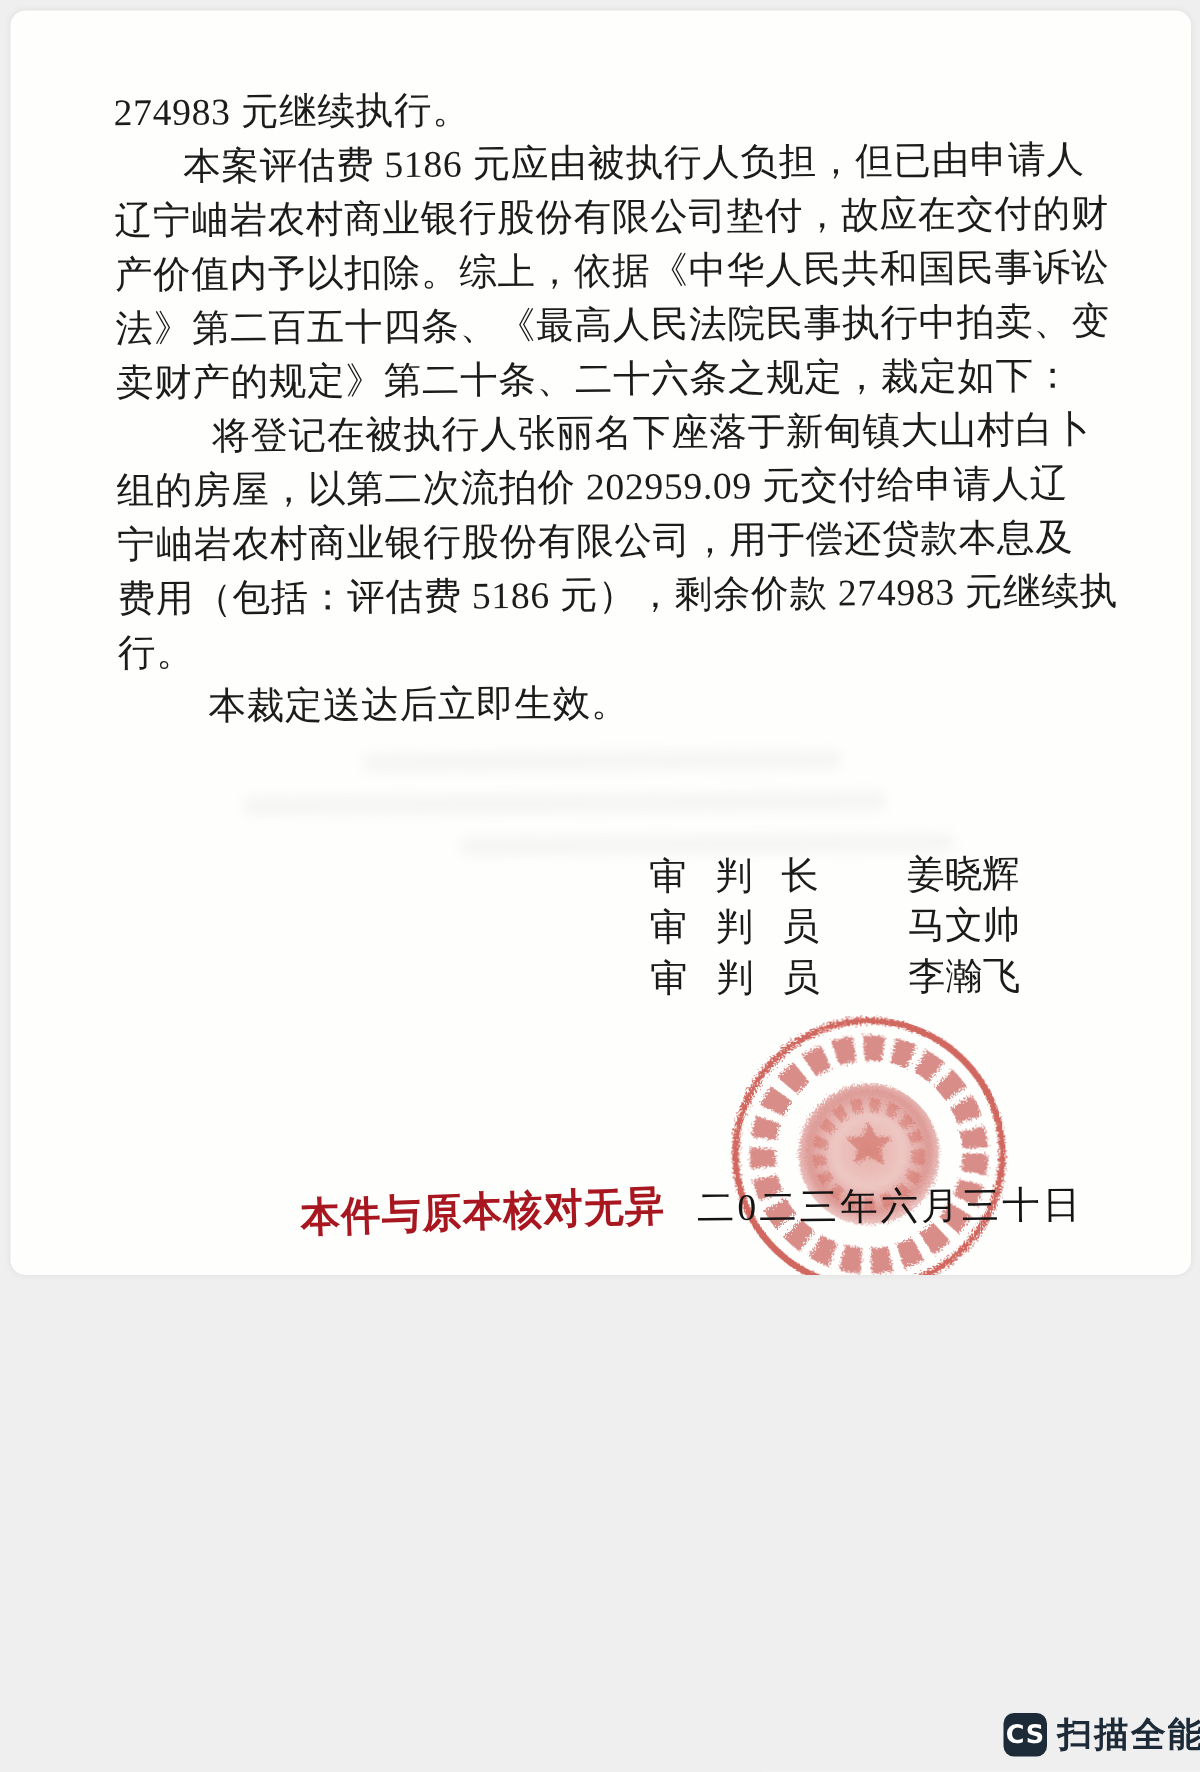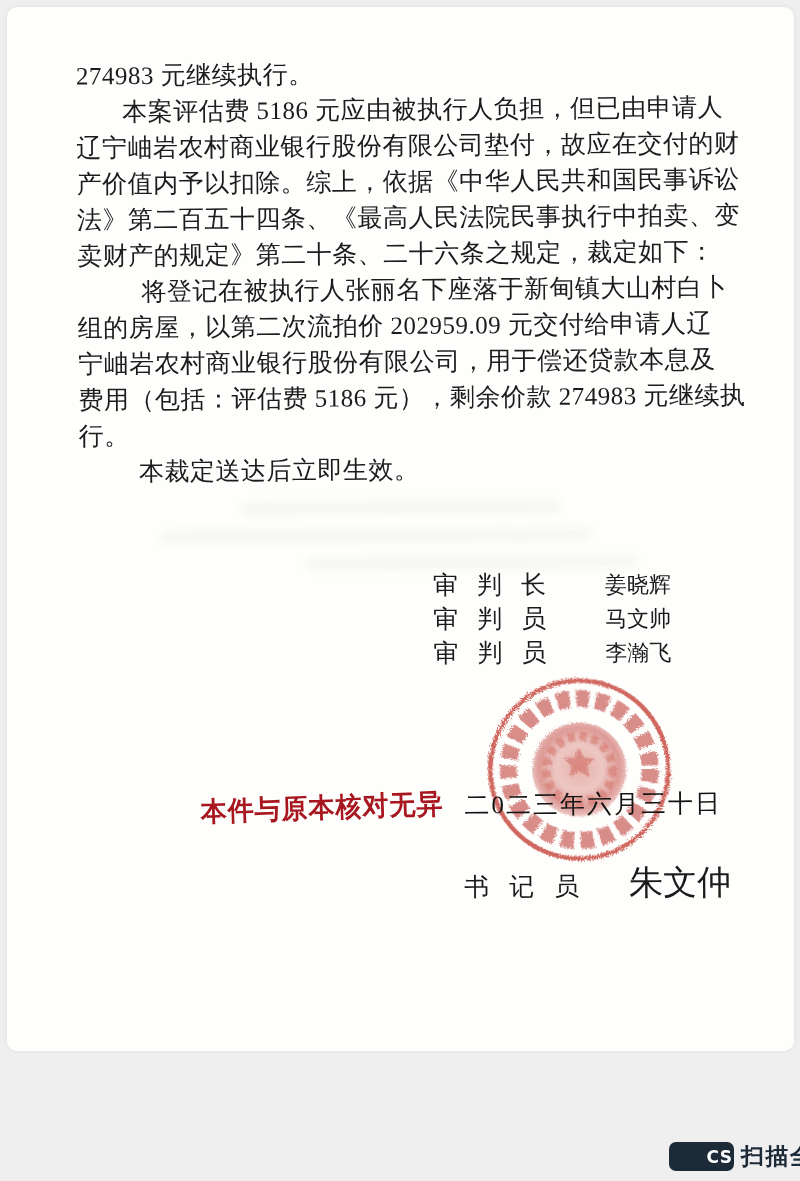--- a/index.html
+++ b/index.html
@@ -10,21 +10,21 @@
     font-family: "Liberation Serif", "DejaVu Serif", serif;
   }
   .canvas {
     position: relative;
     width: 800px; height: 1181px;
     background: #efefef;
   }
   .page {
     position: absolute;
     left: 7px; top: 7px;
-    width: 787px; height: 1044px;
+    width: 787px; height: 843px;
     background: #fefefdff;
     border-radius: 10px;
     box-shadow: 0 0 5px rgba(0,0,0,0.07);
     overflow: hidden;
   }
   .tilt {
     position: absolute; inset: 0;
     transform: rotate(-0.45deg);
     transform-origin: 390px 600px;
   }
@@ -57,21 +57,21 @@
   .sig-block {
     position: absolute;
     left: 426px; top: 566px;
     display: flex;
     flex-direction: column;
     gap: 9px;
     color: #1b1b1b;
   }
   .sig-row { display: flex; align-items: baseline; height: 25px; line-height: 25px; }
   .sig-title { font-size: 25px; letter-spacing: 19px; white-space: nowrap; }
-  .sig-name  { font-size: 22px; margin-left: 40px; letter-spacing: 0px; white-space: nowrap; }
+  .sig-name  { font-size: 25px; margin-left: 40px; letter-spacing: 0px; white-space: nowrap; }
   
   .cert-note {
     position: absolute;
     left: 192px; top: 786px;
     font-family: "DejaVu Sans", "Liberation Sans", sans-serif;
     font-weight: bold;
     font-size: 26px;
     letter-spacing: 1px;
     color: #a8171f;
     transform: rotate(-1.5deg) scaleY(1.04);
@@ -124,21 +124,20 @@
     border-radius: 7px;
     background: #1d2b38;
     color: #ffffff;
     font-weight: bold;
     font-size: 17px;
     display: flex;
     align-items: center;
     justify-content: center;
     letter-spacing: 0.5px;
     flex: 0 0 auto;
-    padding-left: 36px;
   }
   .cs-text {
     margin-left: 7px;
     font-size: 23px;
     font-weight: 600;
     color: #1d2b38;
     letter-spacing: 1.5px;
     white-space: nowrap;
   }
 </style>

